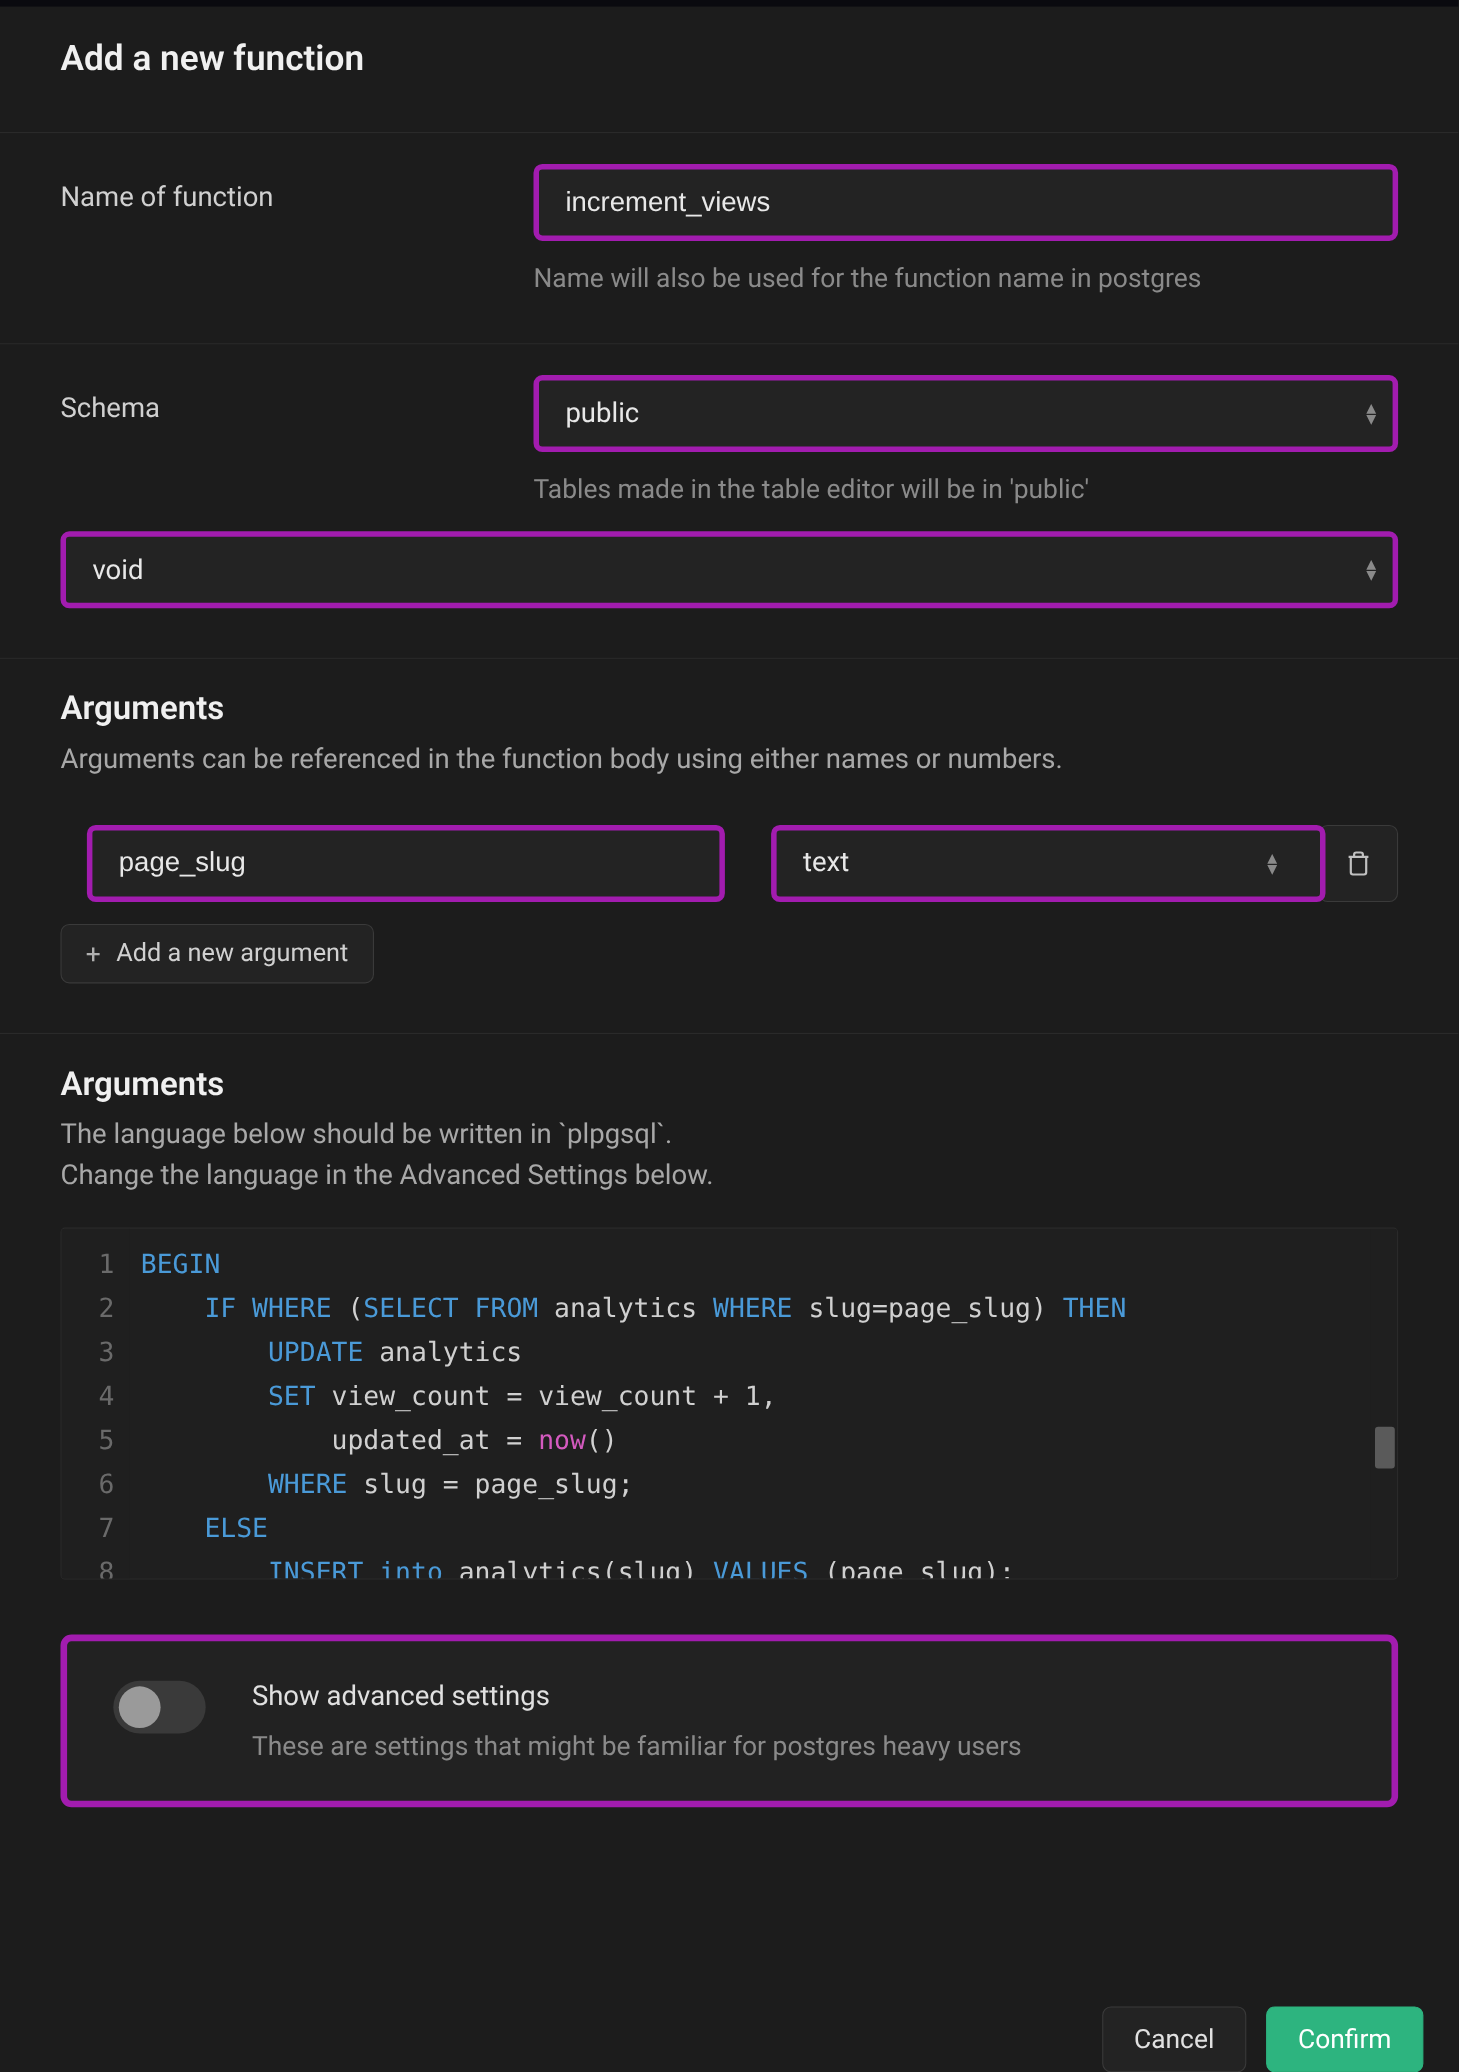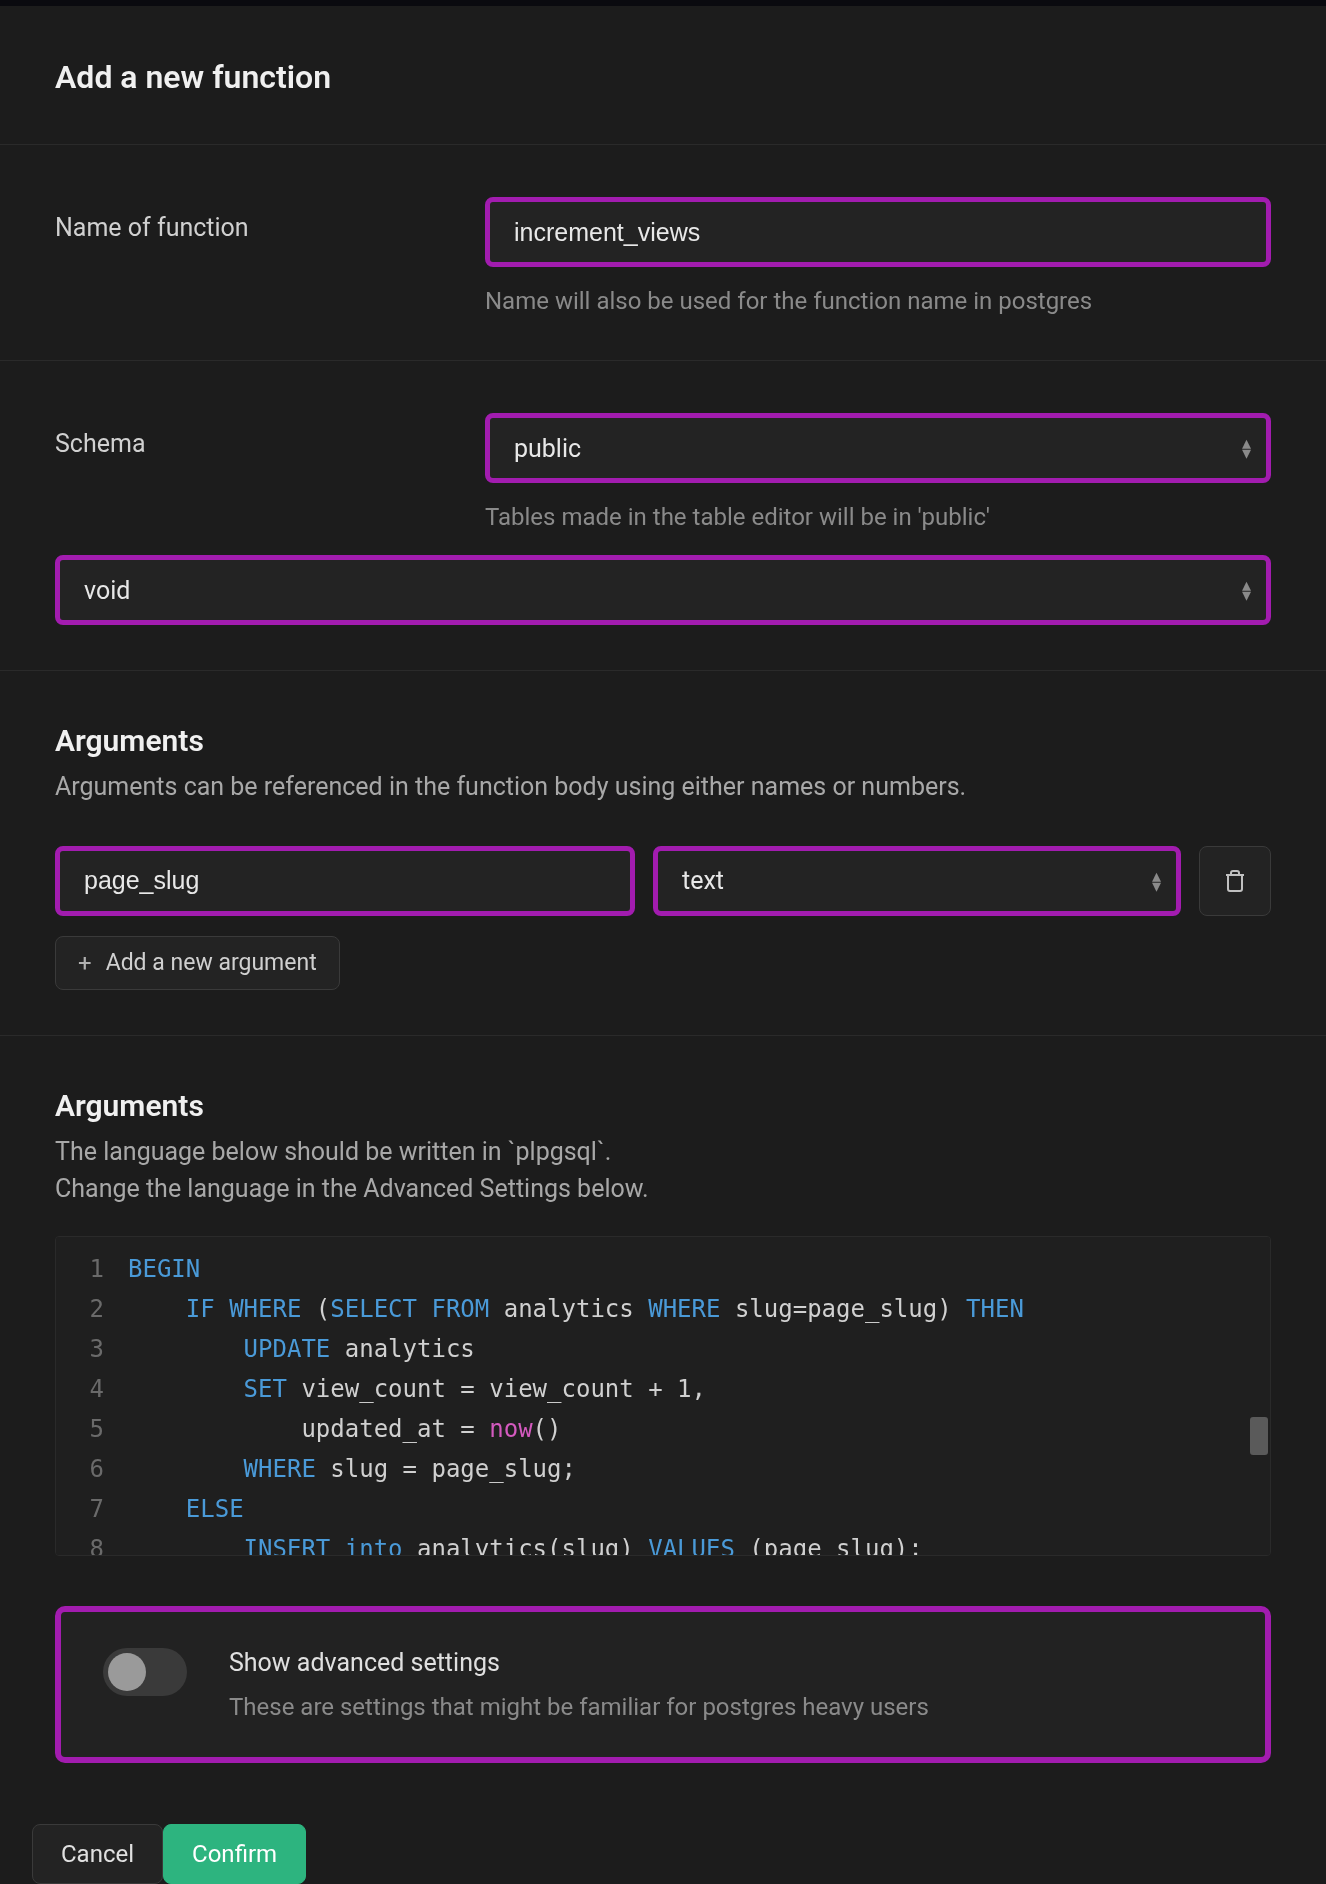--- a/index.html
+++ b/index.html
@@ -12,21 +12,21 @@
     font-size: 24px;
     overflow: hidden;
   }
   .panel {
     width: 100%;
     height: 100%;
     background: #1c1c1c;
     border-top: 6px solid #0a0a0f;
   }
   .section {
-    padding: 52px 55px 45px 55px;
+    padding: 28px 55px 45px 55px;
     border-bottom: 1px solid #2a2a2a;
   }
   .section.no-border { border-bottom: none; }
   .title {
     font-size: 32px;
     font-weight: 600;
     color: #f0f0f0;
     margin-bottom: 0;
   }
   .form-row {
@@ -84,21 +84,21 @@
     color: #a8a8a8;
     font-size: 25px;
     margin-bottom: 22px;
     line-height: 1.5;
   }
   .args-row {
     display: flex;
     gap: 18px;
     margin-top: 40px;
   }
-  .args-row .input { flex: 0 0 580px; }
+  .args-row .input { flex: 0 0 580px; margin-left: 24px; }
   .args-row .select-wrap { flex: 1; }
   .icon-btn {
     width: 72px;
     height: 70px;
     background: #232323;
     border: 1px solid #3a3a3a;
     border-radius: 8px;
     display: flex;
     align-items: center;
     justify-content: center;
@@ -193,21 +193,22 @@
     border-radius: 50%;
     background: #9a9a9a;
   }
   .adv-text .t1 { font-size: 25px; color: #e0e0e0; margin-bottom: 16px; }
   .adv-text .t2 { font-size: 24px; color: #8a8a8a; }
   .footer {
     position: absolute;
     bottom: 0; left: 0; right: 0;
     padding: 24px 32px 0 32px;
     display: flex;
-    justify-content: flex-start;
+    justify-content: flex-end;
+    gap: 18px;
   }
   .btn {
     height: 60px;
     padding: 0 28px;
     border-radius: 8px;
     font-size: 24px;
     cursor: pointer;
     border: 1px solid #3a3a3a;
     display: inline-flex;
     align-items: center;

